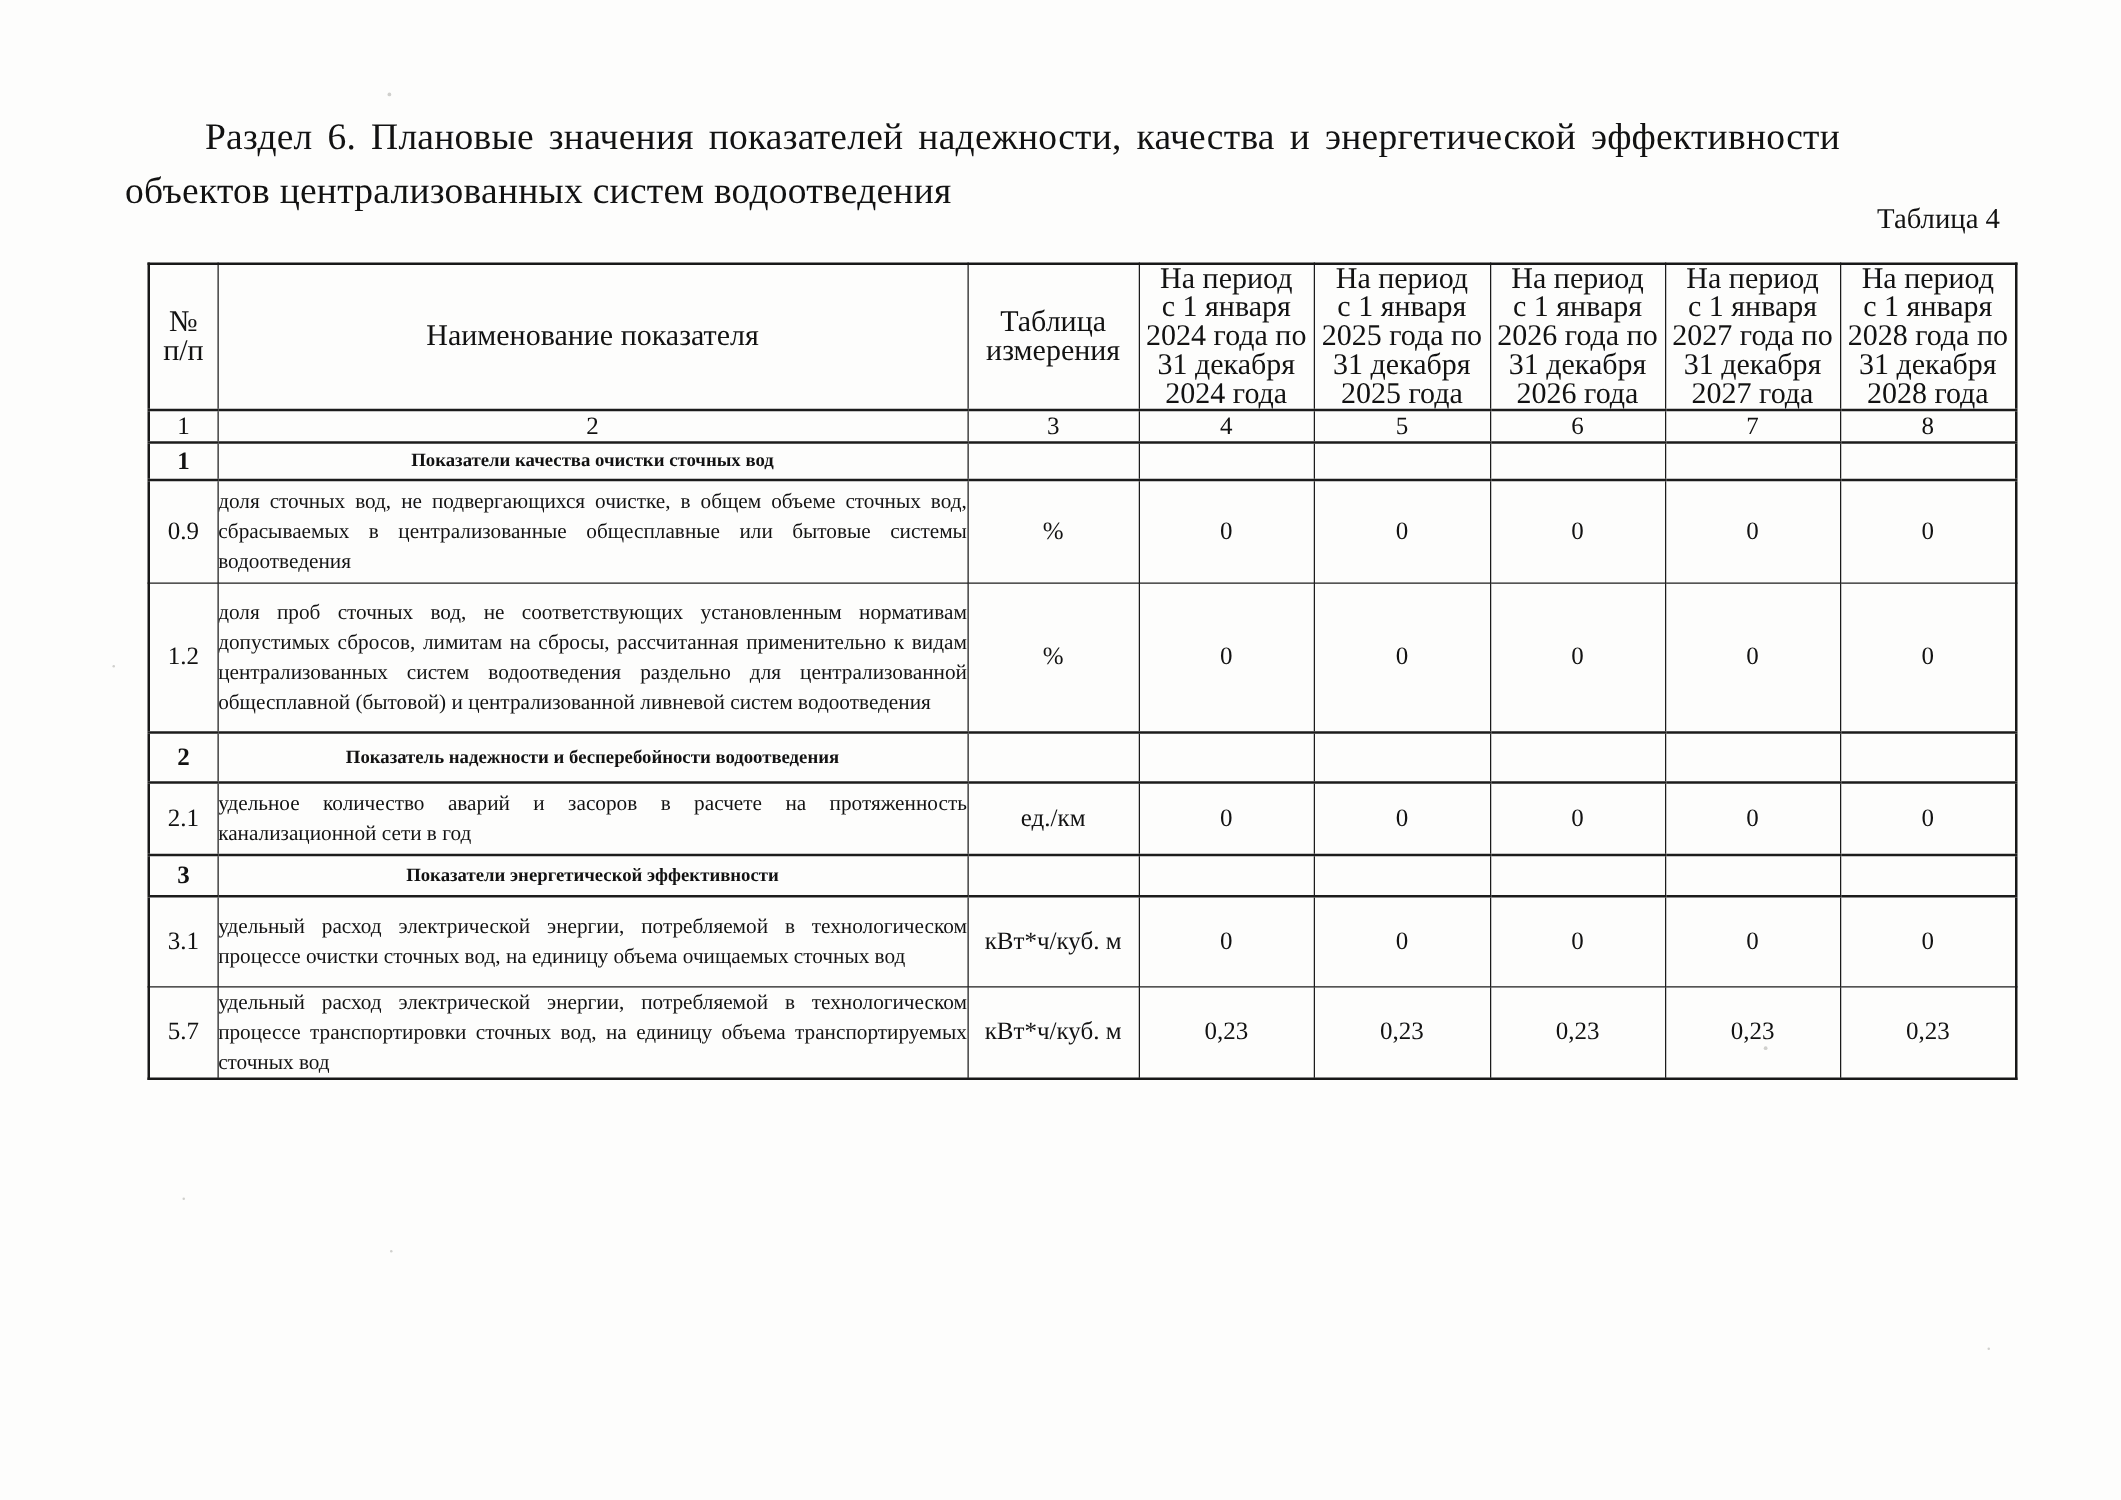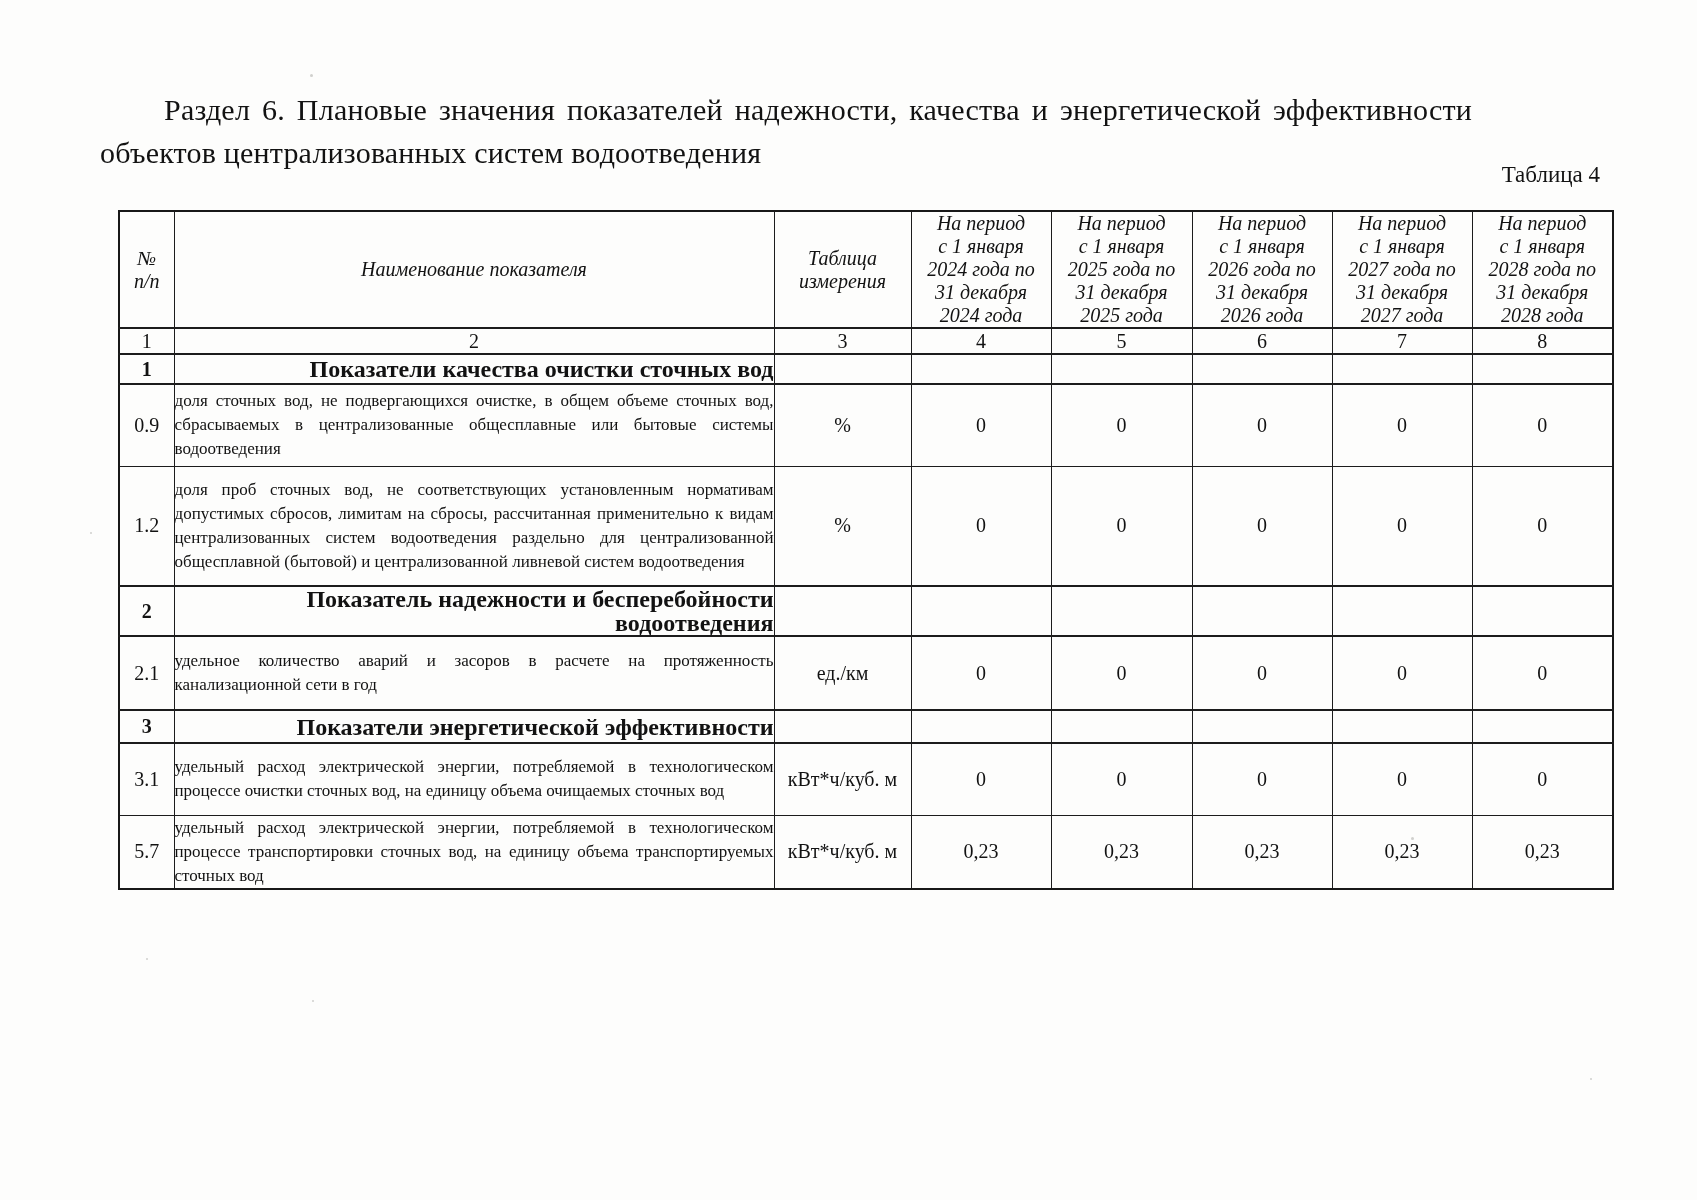--- a/index.html
+++ b/index.html
@@ -37,35 +37,35 @@
     font-size: 20px;
   }
   table.main td, table.main th {
     border: 1.5px solid #1c1c1c;
     vertical-align: middle;
     padding: 0;
     font-weight: normal;
     overflow: hidden;
   }
   table.main { border: 2.5px solid #181818; }
-  tr.hdr th { font-size: 20px; line-height: 23px; text-align: center; font-style: italic; }
+  tr.hdr th { font-size: 24px; line-height: 23px; text-align: center; }
   th.pre, td.pre { white-space: pre-line; }
   tr.hdr { height: 117px; }
   tr.hdr th { border-bottom-width: 2px; }
   tr.nums { height: 26px; }
   tr.nums td { text-align: center; border-bottom-width: 2.5px; font-size: 20px; }
   td.cnum { text-align: center; font-size: 20px; }
   td.cnum.b { font-weight: bold; }
   td.cname {
     text-align: justify;
     padding: 2px 9px;
     font-size: 17px;
     line-height: 24px;
   }
-  td.cname.section { font-weight: bold; text-align: right; font-size: 24px; }
+  td.cname.section { font-weight: bold; text-align: center; font-size: 15px; }
   td.cunit, td.cval { text-align: center; font-size: 20px; }
   tr.section td { border-top-width: 2px; border-bottom-width: 2px; }
   .speck { position: absolute; border-radius: 50%; background: #9a9a94; opacity: 0.45; }
 </style>
 </head>
 <body>
 
 <div class="heading">Раздел 6. Плановые значения показателей надежности, качества и энергетической эффективности объектов централизованных систем водоотведения</div>
 <div class="table-label">Таблица 4</div>
 
@@ -158,21 +158,21 @@
     <tr class="section" style="height:40px">
       <td class="cnum b">2</td>
       <td class="cname section">Показатель надежности и бесперебойности водоотведения</td>
       <td class="cunit"></td>
       <td class="cval"></td>
       <td class="cval"></td>
       <td class="cval"></td>
       <td class="cval"></td>
       <td class="cval"></td>
     </tr>
-    <tr style="height:74px">
+    <tr style="height:58px">
       <td class="cnum">2.1</td>
       <td class="cname">удельное количество аварий и засоров в расчете на протяженность канализационной сети в год</td>
       <td class="cunit">ед./км</td>
       <td class="cval">0</td>
       <td class="cval">0</td>
       <td class="cval">0</td>
       <td class="cval">0</td>
       <td class="cval">0</td>
     </tr>
     <tr class="section" style="height:33px">

